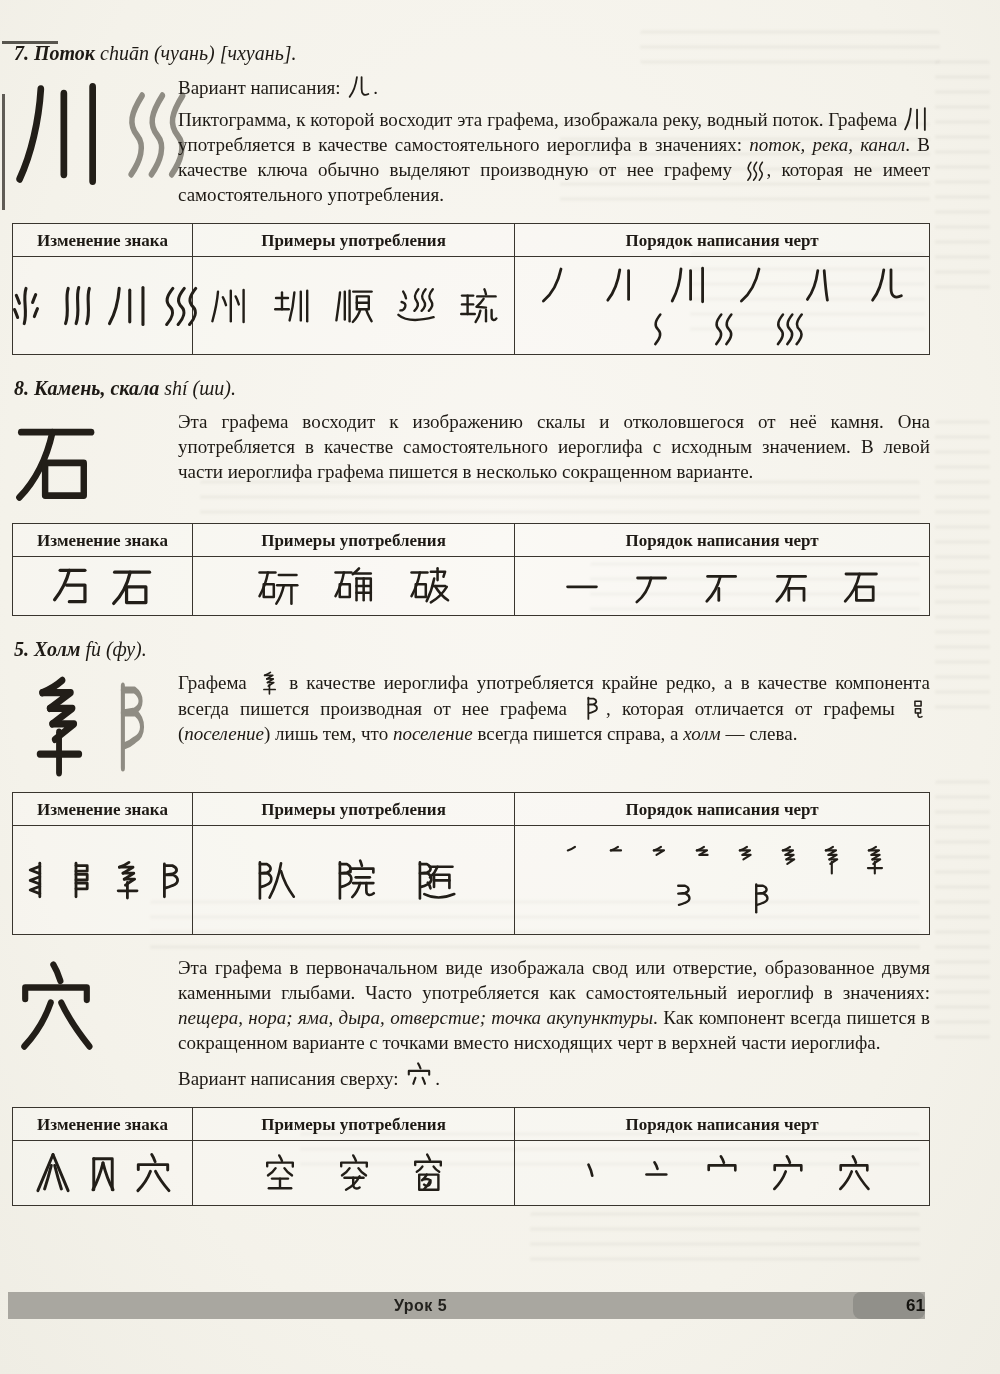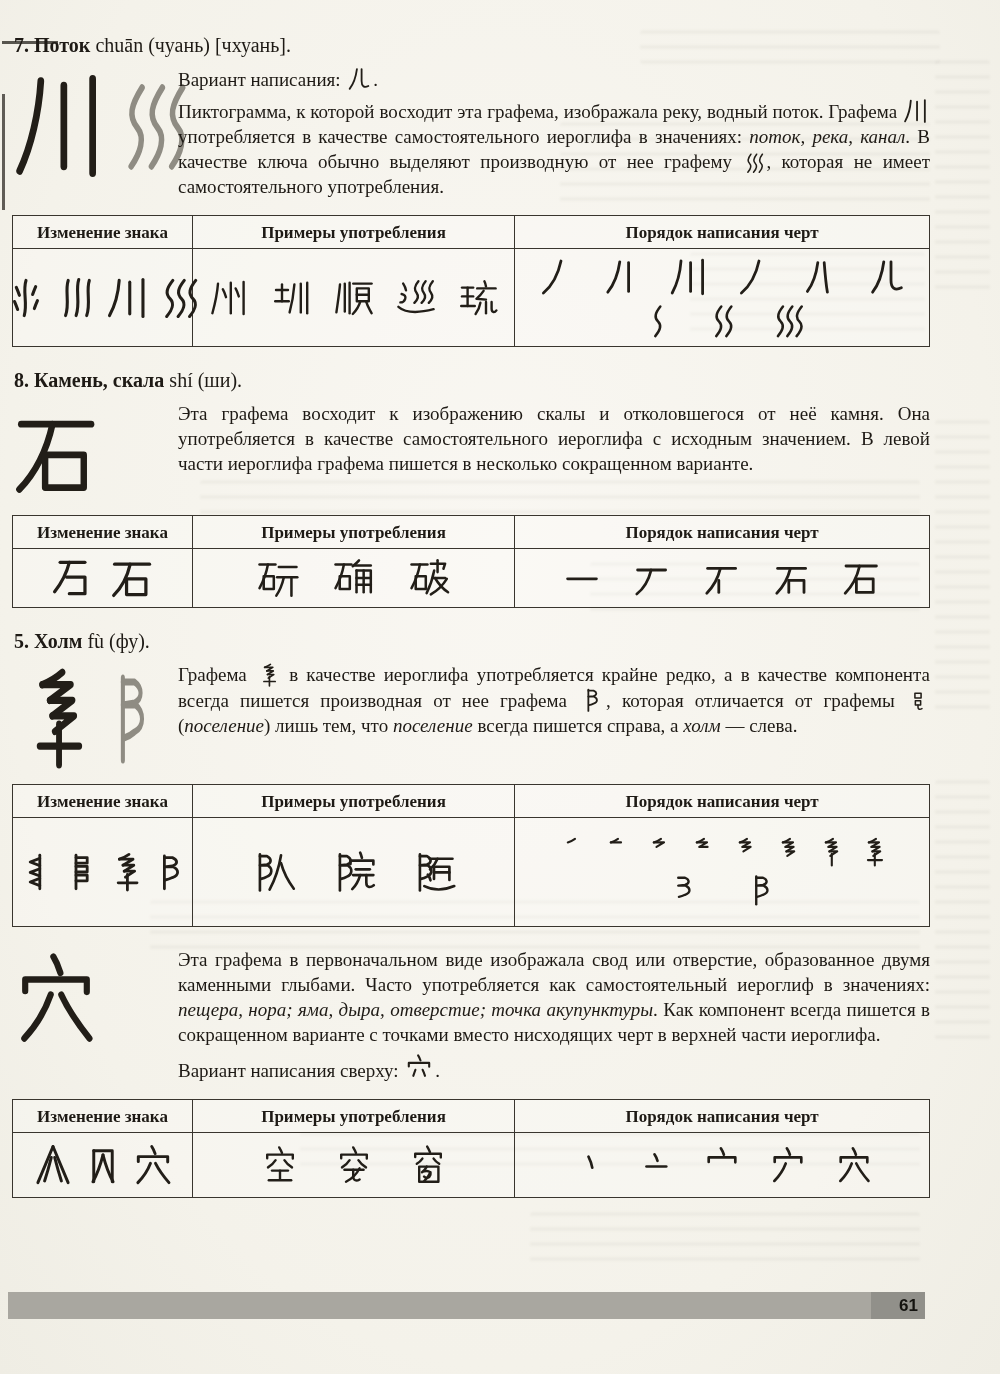--- a/index.html
+++ b/index.html
@@ -4,21 +4,21 @@
 <style>
   html,body{margin:0;padding:0;}
   body{
     width:1000px;height:1374px;position:relative;overflow:hidden;
     background:#f6f4ee;
     background-image:radial-gradient(ellipse at 50% 40%, #f9f7f2 0%, #f4f2ea 70%, #efede4 100%);
     font-family:"Liberation Serif","DejaVu Serif",serif;
     color:#1e1a15;
   }
   .content{position:absolute;left:12px;top:28px;width:918px;}
-  h2{font-size:20px;line-height:26px;margin:4px 0 8px 2px;font-weight:normal;}
+  h2{font-size:20px;line-height:26px;margin:12px 0 8px 2px;font-weight:normal;font-style:italic;}
   h2 b{font-weight:bold;}
   .row{display:flex;margin-bottom:10px;}
   .glyphcol{width:166px;flex:0 0 166px;display:flex;align-items:flex-start;padding-top:4px;gap:6px;}
   .textcol{flex:1;}
   .para{font-size:19px;line-height:25px;text-align:justify;margin:0 0 6px 0;}
   .para i{font-style:italic;}
   .para svg{vertical-align:-6px;margin:0 1px;}
   .tbl{border:1.5px solid #39352e;margin-bottom:20px;background:rgba(255,255,255,0.25);}
   .thead{display:grid;grid-template-columns:180px 322px 1fr;border-bottom:1.5px solid #39352e;}
   .hc{padding:6px 4px 5px;text-align:center;font-weight:bold;font-size:17px;line-height:21px;}
@@ -33,23 +33,23 @@
   .footer{
     position:absolute;left:8px;top:1292px;width:917px;height:27px;
     background:#a9a7a0;font-family:"Liberation Sans","DejaVu Sans",sans-serif;
   }
   .footer .lesson{
     position:absolute;left:0;right:92px;top:0;height:100%;
     display:flex;align-items:center;justify-content:center;
     font-weight:bold;font-size:16px;color:#23221e;letter-spacing:.5px;
   }
   .footer .pagenum{
-    position:absolute;right:0;top:0;height:100%;width:54px;background:#91908a;
-    display:flex;align-items:center;justify-content:flex-end;padding-right:7px;box-sizing:border-box;
-    font-weight:bold;font-size:17px;color:#14130f;
+    position:absolute;right:0;top:0;height:100%;width:72px;background:#91908a;
+    display:flex;align-items:center;justify-content:flex-end;box-sizing:border-box;
+    font-weight:bold;font-size:17px;color:#14130f;border-radius:8px;
   }
   .edge-line{position:absolute;left:2px;top:94px;width:3px;height:116px;background:#45423c;opacity:.85;}
   .corner-line{position:absolute;left:2px;top:41px;width:56px;height:2.5px;background:#3c3933;opacity:.85;}
   .bleed{
     position:absolute;pointer-events:none;opacity:.55;border-radius:3px;
     background:repeating-linear-gradient(180deg, rgba(118,112,98,.10) 0 4px, rgba(118,112,98,0) 4px 15px);
     filter:blur(1.3px);
   }
 </style>
 </head>
@@ -601,14 +601,15 @@
                 </svg>
               </div>
             </div>
           </div>
         </div>
       </div>
     </section>
   </div>
 
 <div class="footer">
+  <div class="lesson">Урок 5</div>
   <div class="pagenum">61</div>
 </div>
 
 </body></html>

